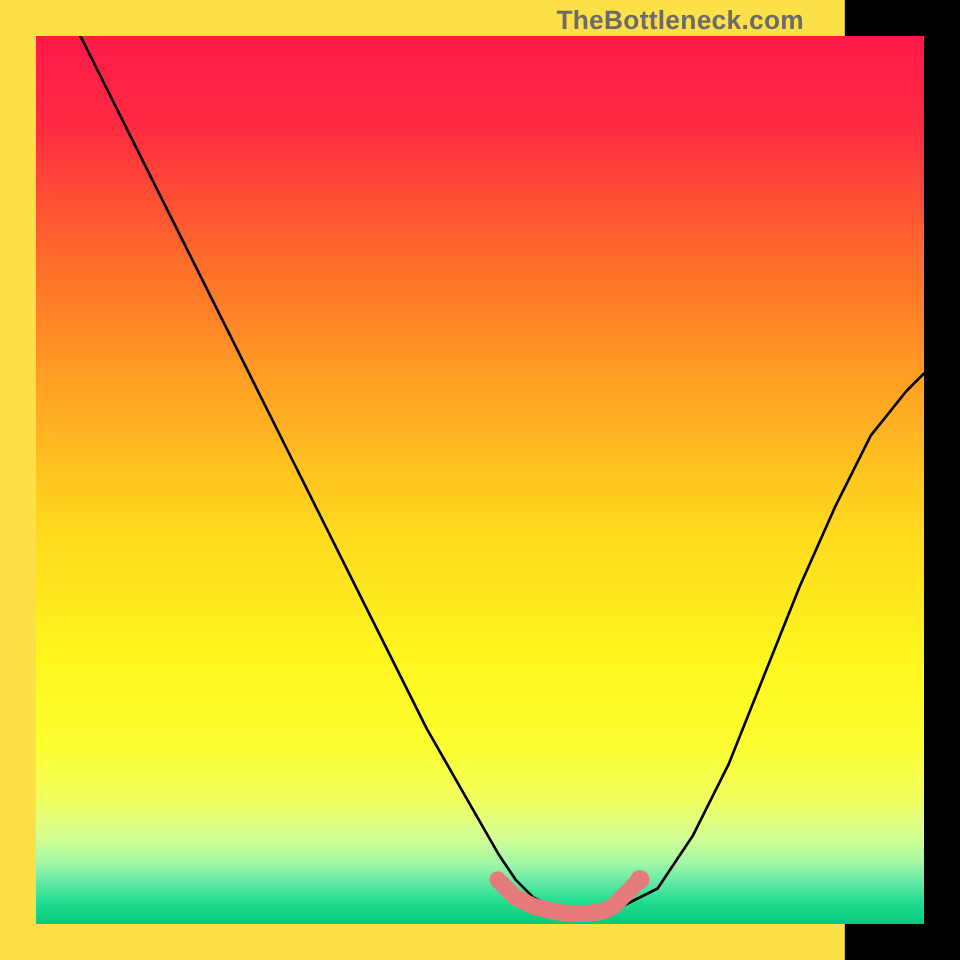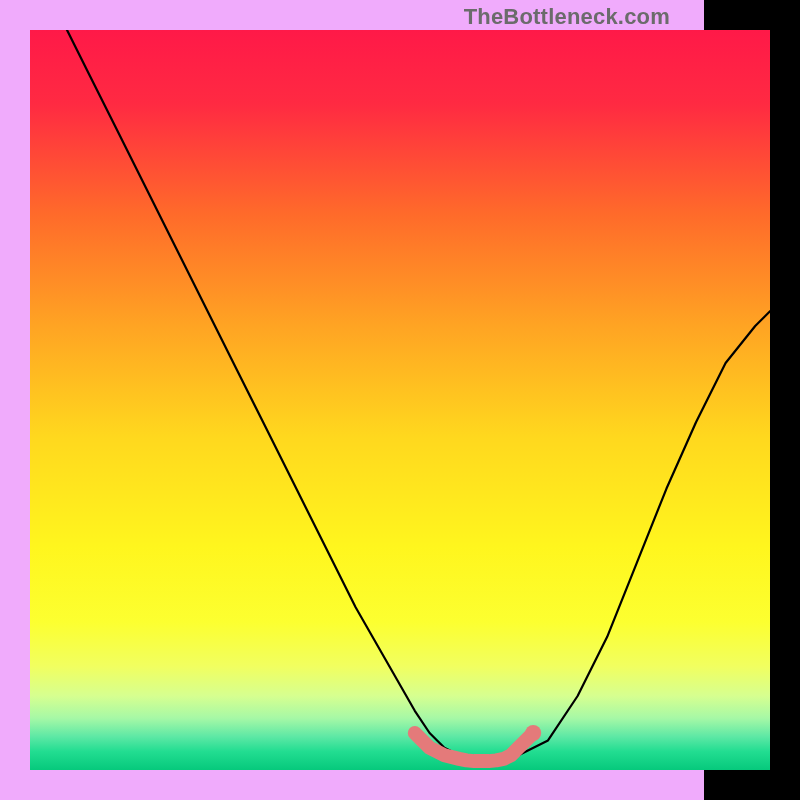--- a/index.html
+++ b/index.html
@@ -7,21 +7,21 @@
     padding: 0;
     width: 800px;
     height: 800px;
     background: #000;
     overflow: hidden;
   }
   .frame {
     position: relative;
     width: 704px;
     height: 800px;
-    background: #f0abfc;
+    background: #fde047;
   }
   .plot {
     position: absolute;
     left: 30px;
     top: 30px;
     width: 740px;
     height: 740px;
     overflow: hidden;
   }
   .gradient {

